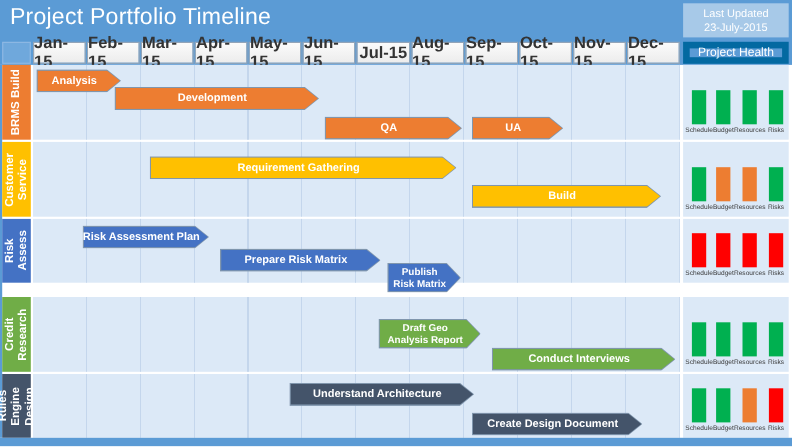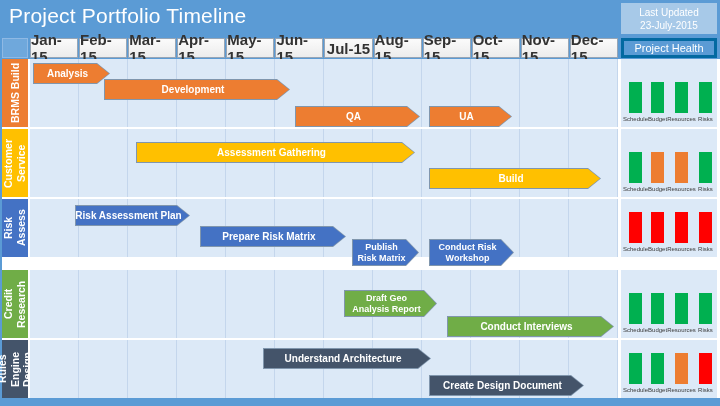--- a/index.html
+++ b/index.html
@@ -11,21 +11,21 @@
   .title { position:absolute; left:9px; top:4px; font-size:21px; font-weight:400; color:#ffffff; letter-spacing:.2px; }
   .updated { position:absolute; right:3px; top:3px; width:96px; height:31px; background:#A7C9E8;
              color:#ffffff; font-size:10px; line-height:1.3; text-align:center;
              display:flex; flex-direction:column; justify-content:center; }
   .corner-cell { position:absolute; left:2px; top:38px; width:26px; height:20px; background:#6FA8DC; border:1px solid #8FB9E4; }
   .monthrow { position:absolute; left:30px; top:38px; width:588px; height:20px; display:flex; }
   .mcell { flex:1; margin-right:1px; background:linear-gradient(#FBFBFB,#ECECEC); border:1px solid #97A5B5;
            color:#333333; font-size:15px; font-weight:bold; display:flex; align-items:center; justify-content:center; }
   .mcell:last-child { margin-right:0; }
   .health-head { position:absolute; left:621px; top:38px; width:96px; height:20px; background:#5B9BD5;
-                 border:3px solid #0369a1; color:#ffffff; font-size:11px;
+                 border:6px solid #0369a1; color:#ffffff; font-size:11px;
                  display:flex; align-items:center; justify-content:center; }
 
   
   .left-accent { position:absolute; left:0; top:59px; width:2px; height:339px; background:#5B9BD5; }
   .bottom-accent { position:absolute; left:0; top:398px; width:720px; height:8px; background:#5B9BD5; }
   .prow { position:absolute; left:2px; width:716px; }
   .rlabel { position:absolute; left:0; top:0; width:26px; height:100%; color:#ffffff; font-size:10.5px; font-weight:bold;
             writing-mode:vertical-rl; transform:rotate(180deg); text-align:center; line-height:1.2;
             display:flex; align-items:center; justify-content:center; }
   .lane { position:absolute; left:28px; top:0; width:588px; height:100%; background:#DCE9F7;
@@ -134,21 +134,21 @@
           <div class="hlab">Risks</div>
         </div>
     </div>
   </div>
 
   <div class="prow p1" style="top:129px;height:68px;">
     <div class="rlabel">Customer Service</div>
     <div class="lane">
       <div class="task" style="top: 13px; left: 106px; width: 279px;">
           <i class="fill"></i>
-          <span class="tlabel">Assessment Gathering</span>
+          <span class="tlabel">Requirement Gathering</span>
         </div>
       <div class="task" style="top: 39px; left: 399px; width: 172px;">
           <i class="fill"></i>
           <span class="tlabel">Build</span>
         </div>
     </div>
     <div class="hcell">
       <div class="hcol">
           <div class="hbar" data-status="green"></div>
           <div class="hlab">Schedule</div>
@@ -176,24 +176,20 @@
           <span class="tlabel">Risk Assessment Plan</span>
         </div>
       <div class="task" style="top: 27px; left: 170px; width: 146px;">
           <i class="fill"></i>
           <span class="tlabel">Prepare Risk Matrix</span>
         </div>
       <div class="task two-line" style="top: 40px; left: 322px; width: 67px;">
           <i class="fill"></i>
           <span class="tlabel">Publish Risk Matrix</span>
         </div>
-      <div class="task two-line" style="top: 40px; left: 399px; width: 85px;">
-          <i class="fill"></i>
-          <span class="tlabel">Conduct Risk Workshop</span>
-        </div>
     </div>
     <div class="hcell">
       <div class="hcol">
           <div class="hbar" data-status="red"></div>
           <div class="hlab">Schedule</div>
         </div>
       <div class="hcol">
           <div class="hbar" data-status="red"></div>
           <div class="hlab">Budget</div>
         </div>

